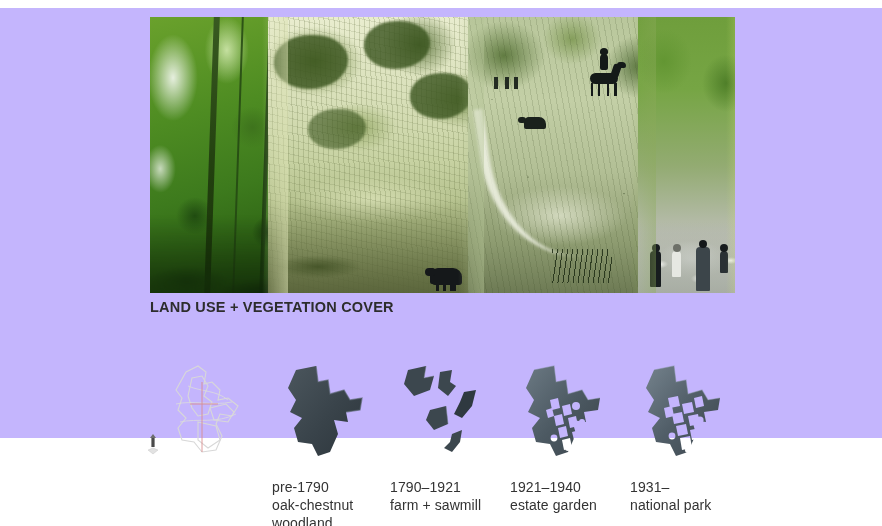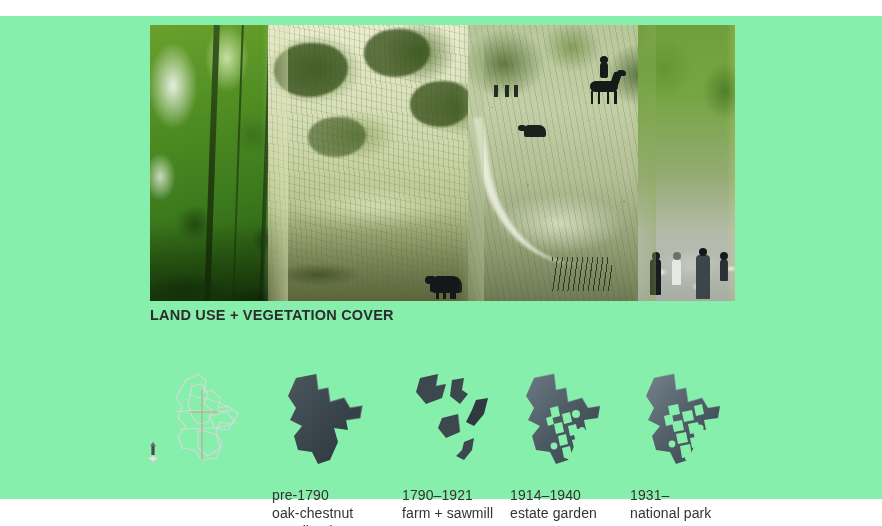--- a/index.html
+++ b/index.html
@@ -12,23 +12,23 @@
     width: 882px;
     height: 526px;
     position: relative;
     overflow: hidden;
     font-family: "Liberation Sans", sans-serif;
     color: #2b2b2b;
   }
 
   .board {
     position: absolute;
-    left: 0; top: 16px;
-    width: 882px; height: 483px;
-    background: #86efac;
+    left: 0; top: 8px;
+    width: 882px; height: 430px;
+    background: #c4b5fd;
   }
 
   
   .collage {
     position: absolute;
     left: 150px;
     top: 9px;
     width: 585px;
     height: 276px;
     overflow: hidden;
@@ -225,21 +225,21 @@
     height: 170px;
   }
   .tl-cell {
     position: absolute;
     top: 0;
     width: 116px;
     height: 170px;
   }
   .tl-cell-0 { left: 0px; }
   .tl-cell-1 { left: 114px; }
-  .tl-cell-2 { left: 232px; margin-left: 12px; }
+  .tl-cell-2 { left: 232px; }
   .tl-cell-3 { left: 352px; }
   .tl-cell-4 { left: 472px; }
 
   .thumb {
     position: absolute;
     left: 8px; top: 0;
     width: 106px; height: 110px;
   }
   .thumb svg { display: block; width: 106px; height: 110px; }
 
@@ -411,21 +411,21 @@
               </g>
             </mask>
           </defs>
           <g mask="url(#m3)">
             <path d="M24 14 L44 10 L46 26 L56 24 L58 38 L72 34 L78 44 L90 42 L88 54 L74 56 L76 66
                      L62 64 L66 78 L58 96 L46 100 L40 88 L26 86 L22 72 L30 62 L18 56 L24 44 L16 32 Z" fill="url(#g3)"></path>
           </g>
           <path d="M24 14 L44 10 L46 26 L56 24 L58 38 L72 34 L78 44 L90 42" fill="none" stroke="#76848d" stroke-width="1.1" opacity=".45"></path>
         </svg>
       </div>
-      <div class="tl-caption">1914–1940
+      <div class="tl-caption">1921–1940
 estate garden</div>
     </div>
 
     <div class="tl-cell tl-cell-4">
       <div class="thumb">
         <svg viewBox="0 0 106 110">
           <defs>
             <linearGradient id="g4" x1="0" y1="0" x2="1" y2="1">
               <stop offset="0" stop-color="#74828c"></stop>
               <stop offset=".5" stop-color="#515e68"></stop>

